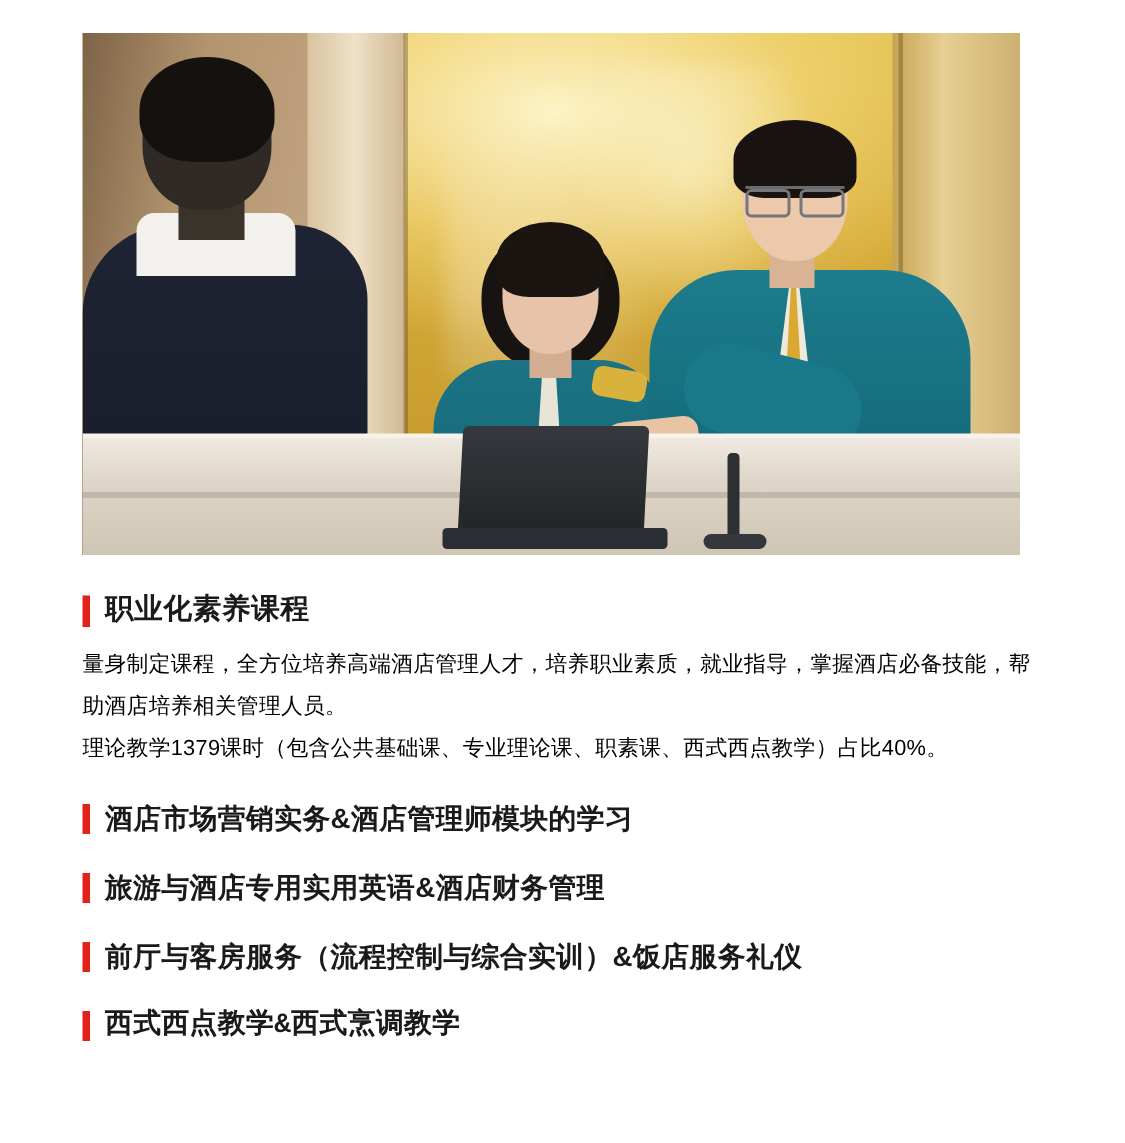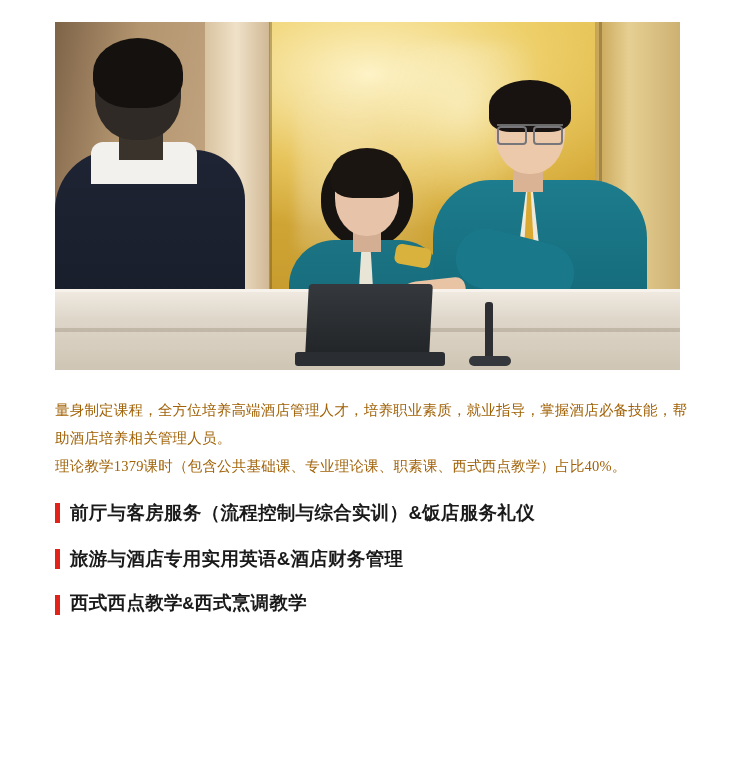--- a/index.html
+++ b/index.html
@@ -335,24 +335,23 @@
   .heading-text {
     font-size: 19px;
     font-weight: bold;
     color: #1a1a1a;
     letter-spacing: .5px;
     line-height: 1.2;
   }
   .para {
     font-size: 14.5px;
     line-height: 28px;
-    color: #a16207;
+    color: #000000;
     margin: 0;
     letter-spacing: .2px;
-    font-family: Liberation Serif, serif;
   }
   .section-gap {
     height: 22px;
   }
   .sub-heading {
     display: flex;
     align-items: center;
     margin: 0 0 24px 0;
   }
   .sub-heading:last-child {
@@ -420,36 +419,44 @@
       </div>
       <div class="laptop-screen"></div>
       <div class="laptop-base"></div>
       <div class="mic-stand"></div>
       <div class="mic-base"></div>
     </div>
   </div>
 
   <div class="content">
 
+    <div class="heading">
+      <span class="bar"></span>
+      <span class="heading-text">职业化素养课程</span>
+    </div>
 
     <p class="para">量身制定课程，全方位培养高端酒店管理人才，培养职业素质，就业指导，掌握酒店必备技能，帮助酒店培养相关管理人员。</p>
     <p class="para">理论教学1379课时（包含公共基础课、专业理论课、职素课、西式西点教学）占比40%。</p>
 
     <div class="section-gap"></div>
 
+    <div class="sub-heading">
+      <span class="bar"></span>
+      <span class="sub-heading-text">酒店市场营销实务&amp;酒店管理师模块的学习</span>
+    </div>
+
+    <div class="sub-heading">
+      <span class="bar"></span>
+      <span class="sub-heading-text">旅游与酒店专用实用英语&amp;酒店财务管理</span>
+    </div>
 
     <div class="sub-heading">
       <span class="bar"></span>
       <span class="sub-heading-text">前厅与客房服务（流程控制与综合实训）&amp;饭店服务礼仪</span>
     </div>
 
     <div class="sub-heading">
       <span class="bar"></span>
-      <span class="sub-heading-text">旅游与酒店专用实用英语&amp;酒店财务管理</span>
-    </div>
-
-    <div class="sub-heading">
-      <span class="bar"></span>
       <span class="sub-heading-text">西式西点教学&amp;西式烹调教学</span>
     </div>
 
   </div>
 </div>
 
 </body></html>

